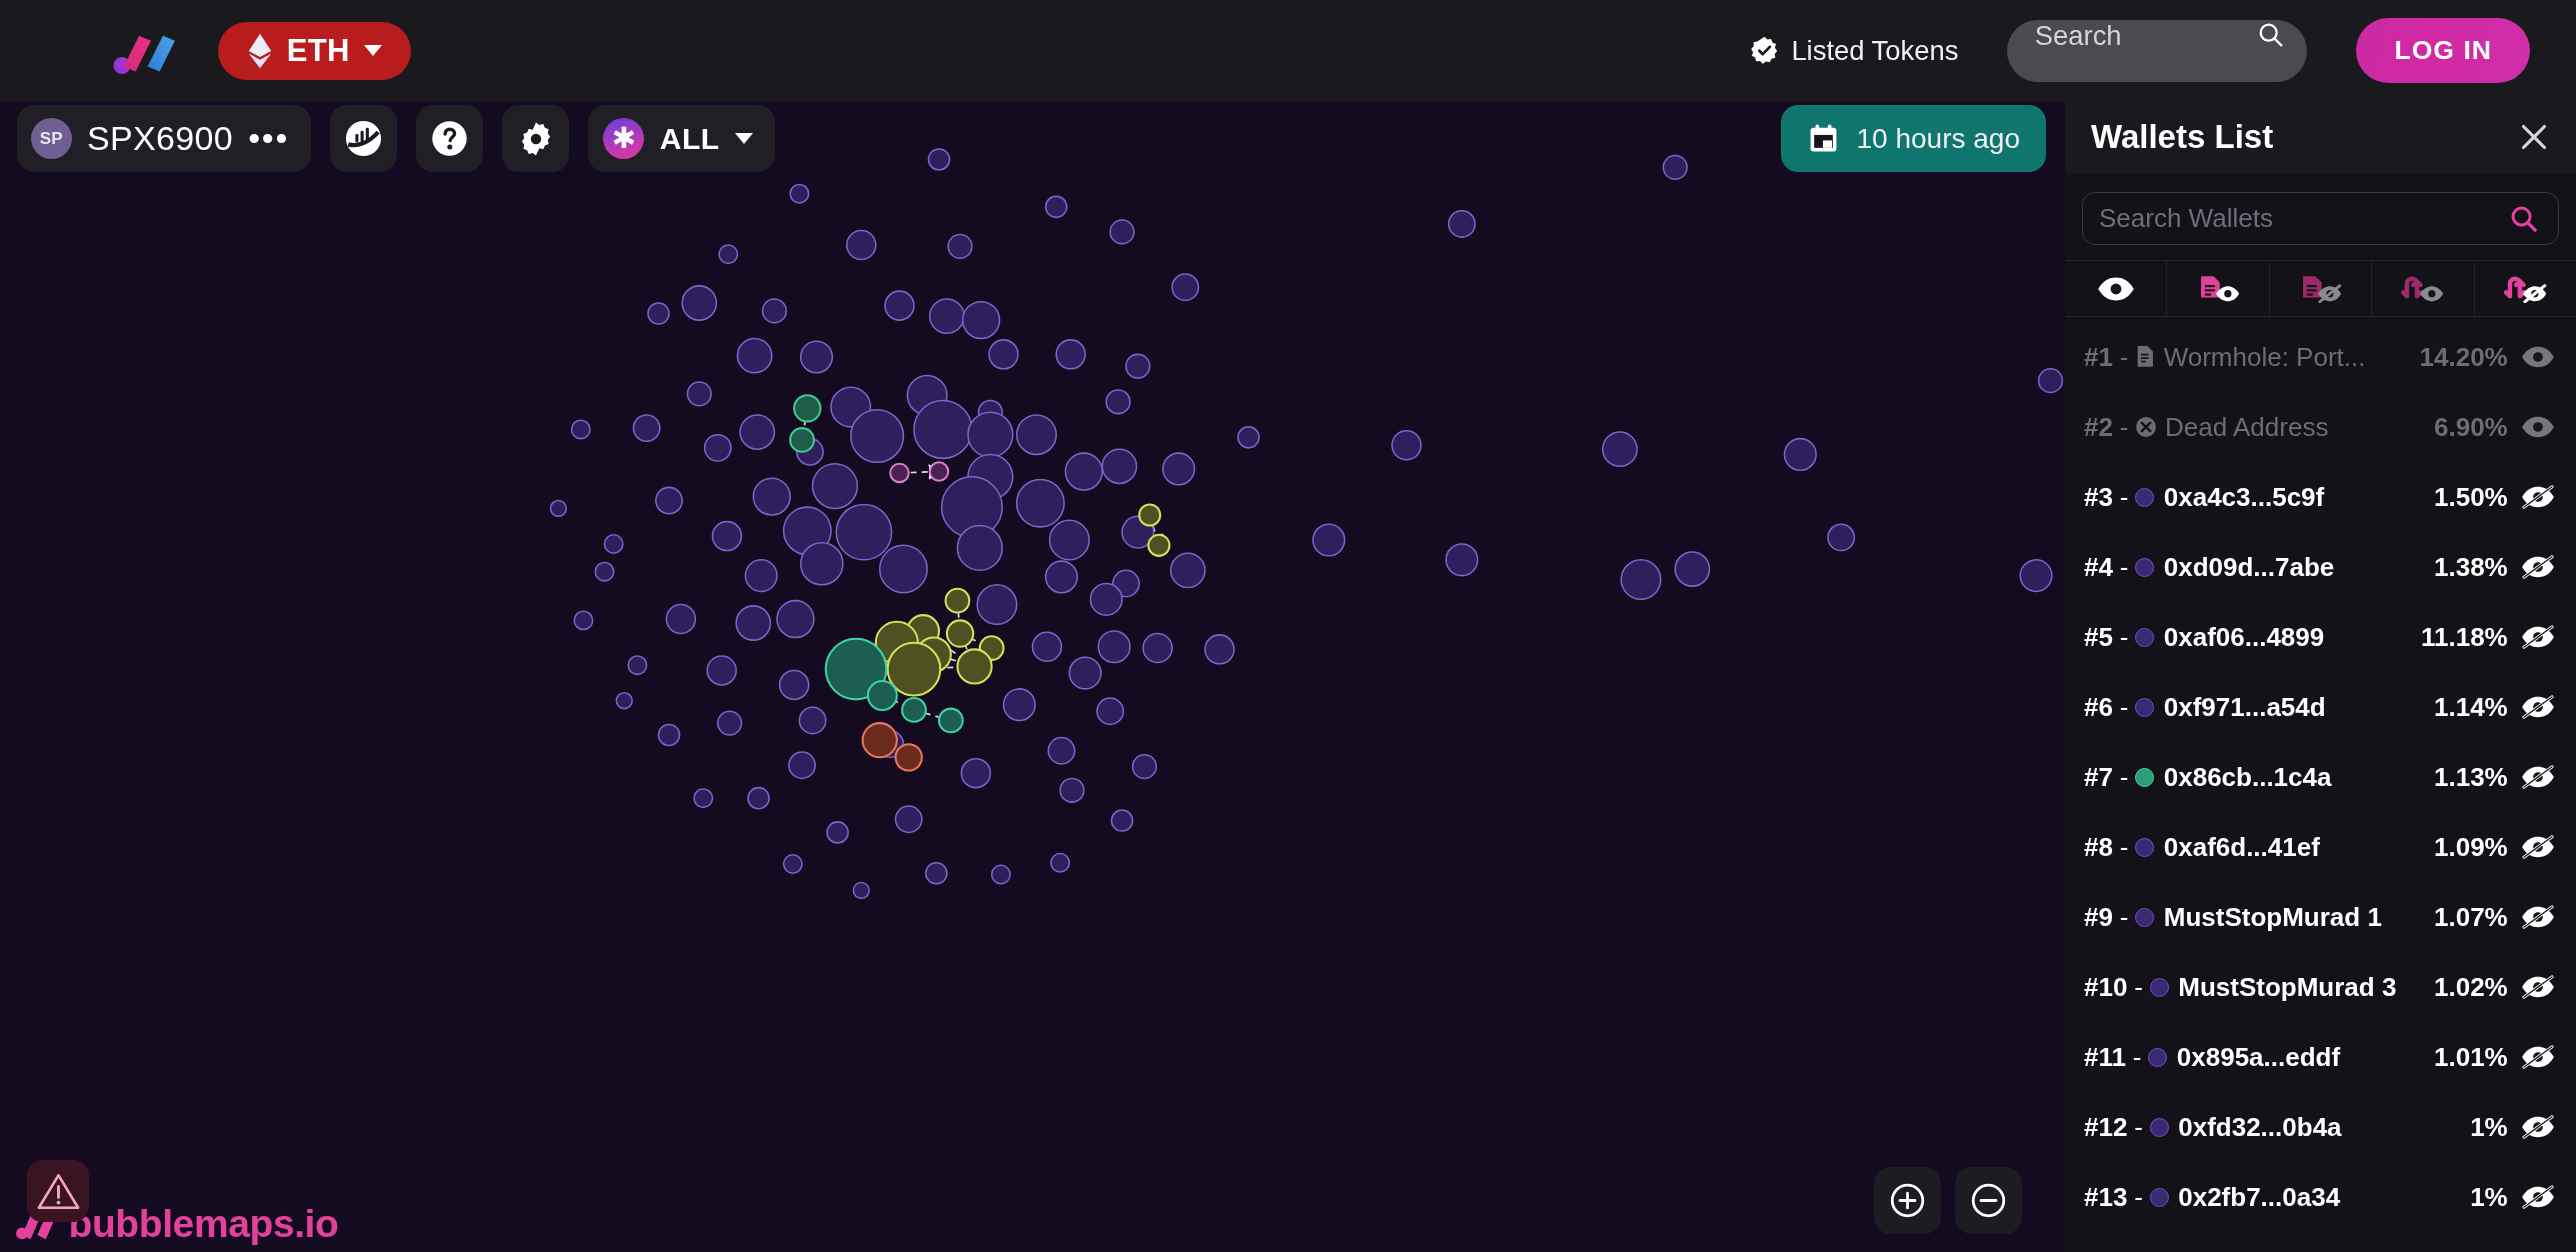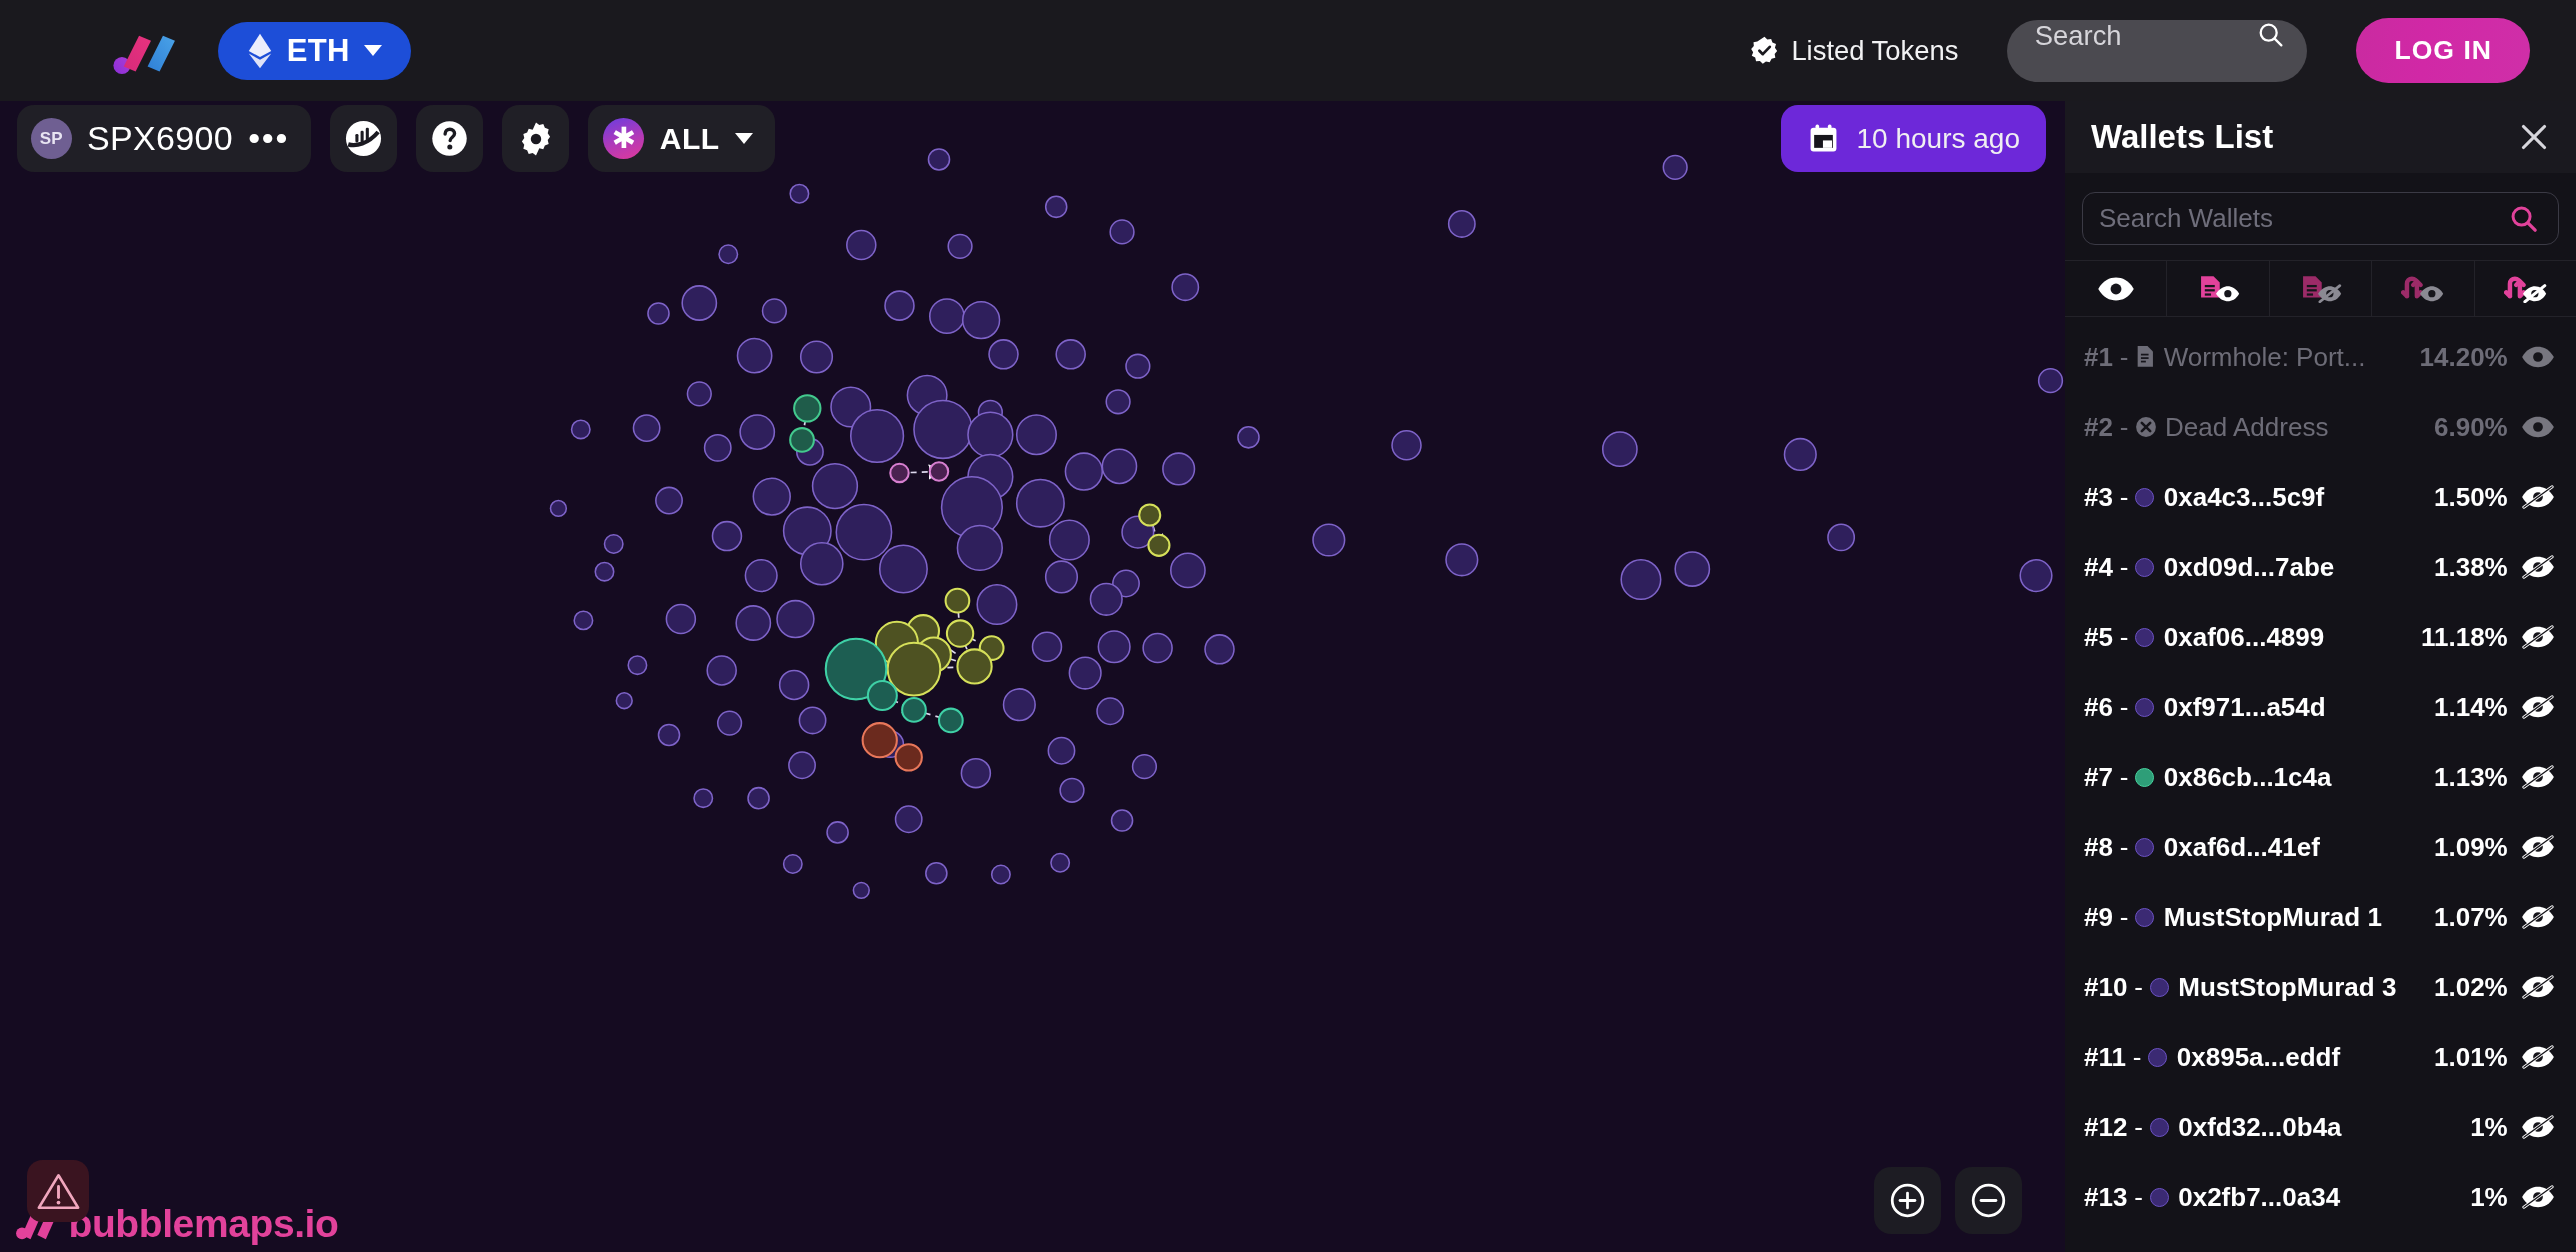--- a/index.html
+++ b/index.html
@@ -13,21 +13,21 @@
 
   
   #topnav {
     position: absolute; left: 0; top: 0; width: 2576px; height: 101px;
     background: #1a191e;
     display: flex; align-items: center;
   }
   #brand-logo { margin-left: 110px; width: 82px; height: 48px; }
   .chain-pill {
     margin-left: 26px; height: 58px; min-width: 171px;
-    background: #1d4ed8; border-radius: 29px;
+    background: #b91c1c; border-radius: 29px;
     display: flex; align-items: center; gap: 13.7px;
     padding: 8px 29px; cursor: pointer;
   }
   .chain-pill .chain-label {
     color: #ffffff; font-size: 31px; font-weight: 700; letter-spacing: 0.4px;
   }
   .caret-down {
     width: 0; height: 0; border-left: 9.4px solid transparent;
     border-right: 9.4px solid transparent; border-top: 11px solid #ffffff;
   }
@@ -83,21 +83,21 @@
   }
   .all-avatar {
     width: 41px; height: 41px; border-radius: 50%;
     background: linear-gradient(160deg,#6a3de0 0%, #b23ab8 55%, #e0399a 100%);
     display: flex; align-items: center; justify-content: center;
     color: #fff; font-size: 29px; line-height: 1;
   }
   .all-label { color: #fff; font-size: 30px; font-weight: 600; letter-spacing: 0.4px; }
   .time-chip {
     position: absolute; right: 19px; top: 4.3px;
-    height: 67px; background: #6d28d9; border-radius: 17px;
+    height: 67px; background: #0f766e; border-radius: 17px;
     display: flex; align-items: center; gap: 17px; padding: 4px 26px; cursor: pointer;
   }
   .time-label { color: #f0eff2; font-size: 28px; }
 
   
   #graph {
     position: absolute; left: 0; top: 101px; width: 2065px; height: 1152px;
     background: #150b21; overflow: hidden;
   }
   #graph svg { display: block; }

